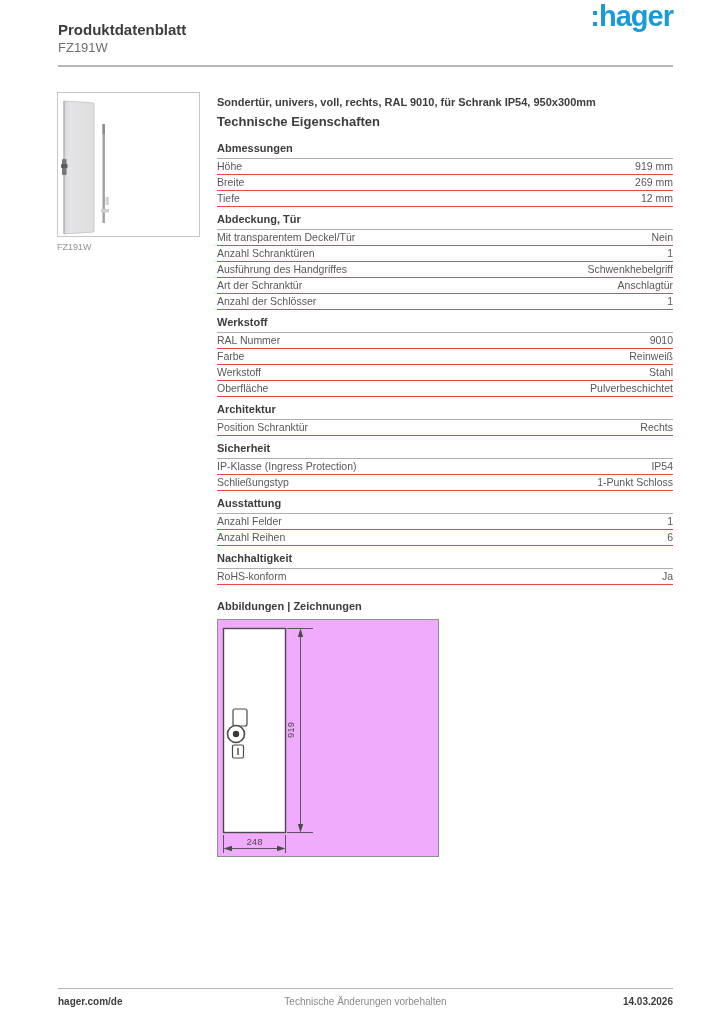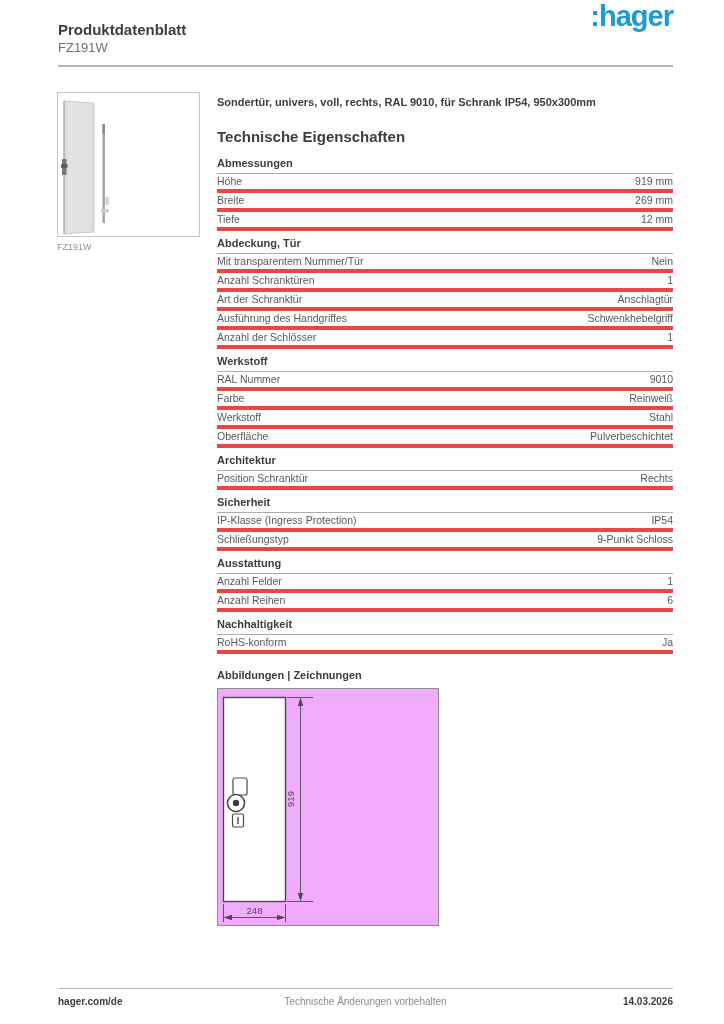--- a/index.html
+++ b/index.html
@@ -11,25 +11,25 @@
   .hdr-title{position:absolute;left:58px;top:21px;font-size:15px;font-weight:bold;color:#3d3d3f;}
   .hdr-sub{position:absolute;left:58px;top:40px;font-size:13px;color:#6e6e70;}
   .brand{position:absolute;right:51px;top:0;font-size:29px;font-weight:bold;letter-spacing:-1px;}
   .hdr-rule{position:absolute;left:58px;top:65px;width:615px;height:2px;background:#b7b7b9;}
   
   .photo-box{position:absolute;left:57px;top:92px;width:141px;height:143px;border:1px solid #c6c6c8;background:#fff;}
   .photo-caption{position:absolute;left:57px;top:242px;font-size:9px;color:#939395;}
   
   .rcol{position:absolute;left:217px;top:96px;width:456px;}
   .desc{font-size:11px;font-weight:bold;line-height:13px;color:#3d3d3f;}
-  .tech-head{margin-top:21px;font-size:15px;font-weight:bold;line-height:13px;color:#3d3d3f;}
+  .tech-head{margin-top:6px;font-size:13px;font-weight:bold;line-height:13px;color:#3d3d3f;}
   .sections{margin-top:14px;}
   .sec{margin-bottom:6px;}
   .sec-title{font-size:11px;font-weight:bold;line-height:13px;padding-bottom:3px;border-bottom:1px solid #adadaf;color:#3d3d3f;}
-  .row{display:flex;justify-content:space-between;align-items:baseline;font-size:10.5px;line-height:13px;padding:1px 0;border-bottom:4px solid #ef4444;color:#58585a;}
+  .row{display:flex;justify-content:space-between;align-items:baseline;font-size:10.5px;line-height:13px;padding:1px 0;border-bottom:1px solid #ef4444;color:#58585a;}
   .row .lbl{text-align:left;}
   .row .val{text-align:right;white-space:nowrap;}
   .draw-head{margin-top:15px;font-size:11px;font-weight:bold;line-height:13px;color:#3d3d3f;}
   .draw-box{margin-top:6px;width:220px;height:236px;border:1px solid #8e8e90;background:#f0abfc;}
   
   .ftr-rule{position:absolute;left:58px;top:988px;width:615px;height:1px;background:#b4b4b6;}
   .ftr{position:absolute;left:58px;top:996px;width:615px;display:flex;justify-content:space-between;align-items:baseline;font-size:10px;}
   .ftr .f-left{font-weight:bold;color:#3d3d3f;}
   .ftr .f-center{color:#8a8a8c;position:absolute;left:0;right:0;text-align:center;}
   .ftr .f-right{font-weight:bold;color:#3d3d3f;}
@@ -83,36 +83,36 @@
           </div>
         <div class="row">
             <span class="lbl">Tiefe</span>
             <span class="val">12 mm</span>
           </div>
       </div>
 
       <div class="sec">
         <div class="sec-title">Abdeckung, Tür</div>
         <div class="row">
-            <span class="lbl">Mit transparentem Nummer/Tür</span>
+            <span class="lbl">Mit transparentem Deckel/Tür</span>
             <span class="val">Nein</span>
           </div>
         <div class="row">
             <span class="lbl">Anzahl Schranktüren</span>
             <span class="val">1</span>
           </div>
         <div class="row">
+            <span class="lbl">Ausführung des Handgriffes</span>
+            <span class="val">Schwenkhebelgriff</span>
+          </div>
+        <div class="row">
             <span class="lbl">Art der Schranktür</span>
             <span class="val">Anschlagtür</span>
           </div>
         <div class="row">
-            <span class="lbl">Ausführung des Handgriffes</span>
-            <span class="val">Schwenkhebelgriff</span>
-          </div>
-        <div class="row">
             <span class="lbl">Anzahl der Schlösser</span>
             <span class="val">1</span>
           </div>
       </div>
 
       <div class="sec">
         <div class="sec-title">Werkstoff</div>
         <div class="row">
             <span class="lbl">RAL Nummer</span>
             <span class="val">9010</span>
@@ -140,21 +140,21 @@
       </div>
 
       <div class="sec">
         <div class="sec-title">Sicherheit</div>
         <div class="row">
             <span class="lbl">IP-Klasse (Ingress Protection)</span>
             <span class="val">IP54</span>
           </div>
         <div class="row">
             <span class="lbl">Schließungstyp</span>
-            <span class="val">9-Punkt Schloss</span>
+            <span class="val">1-Punkt Schloss</span>
           </div>
       </div>
 
       <div class="sec">
         <div class="sec-title">Ausstattung</div>
         <div class="row">
             <span class="lbl">Anzahl Felder</span>
             <span class="val">1</span>
           </div>
         <div class="row">

